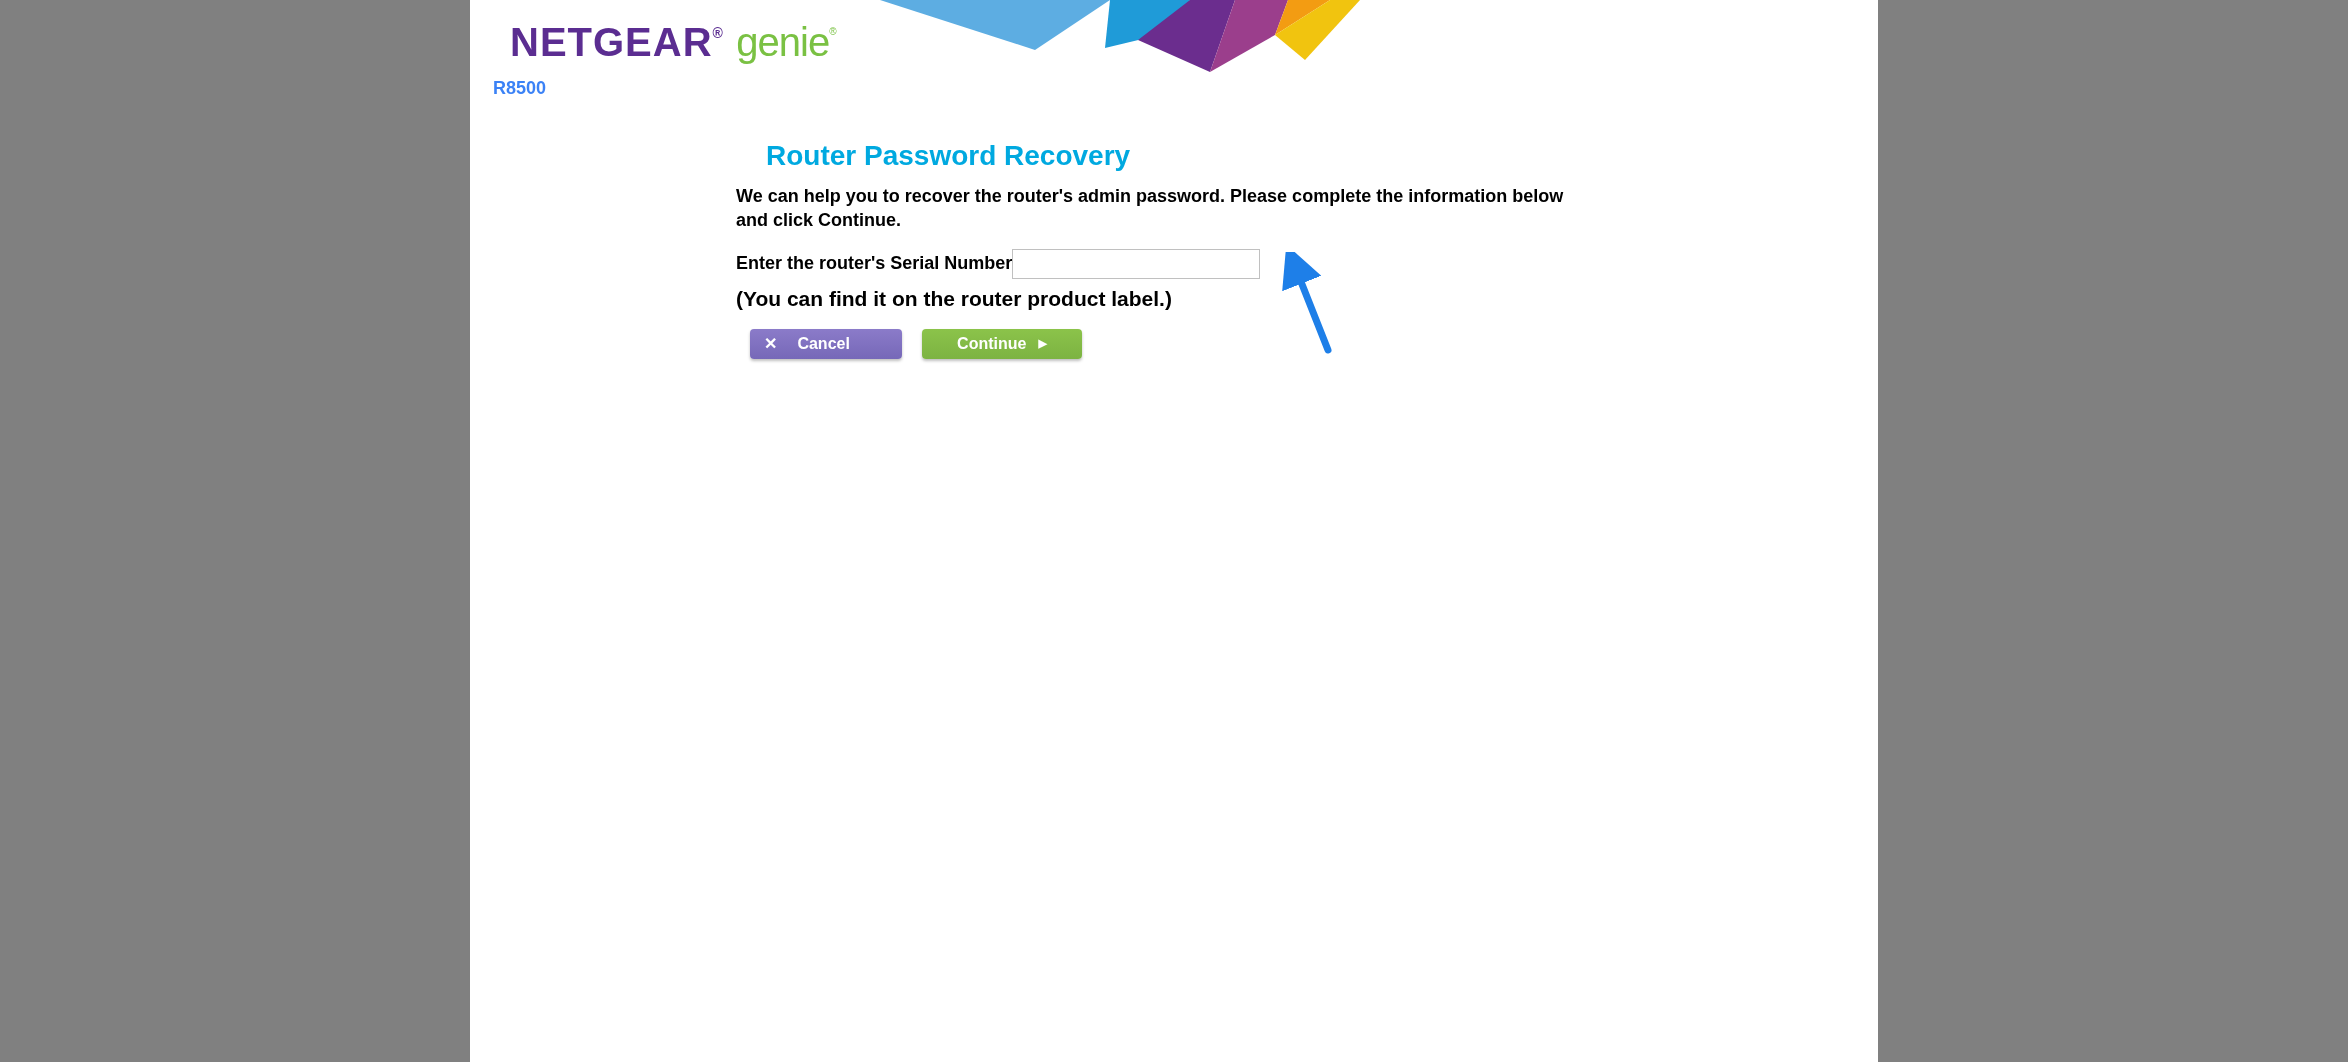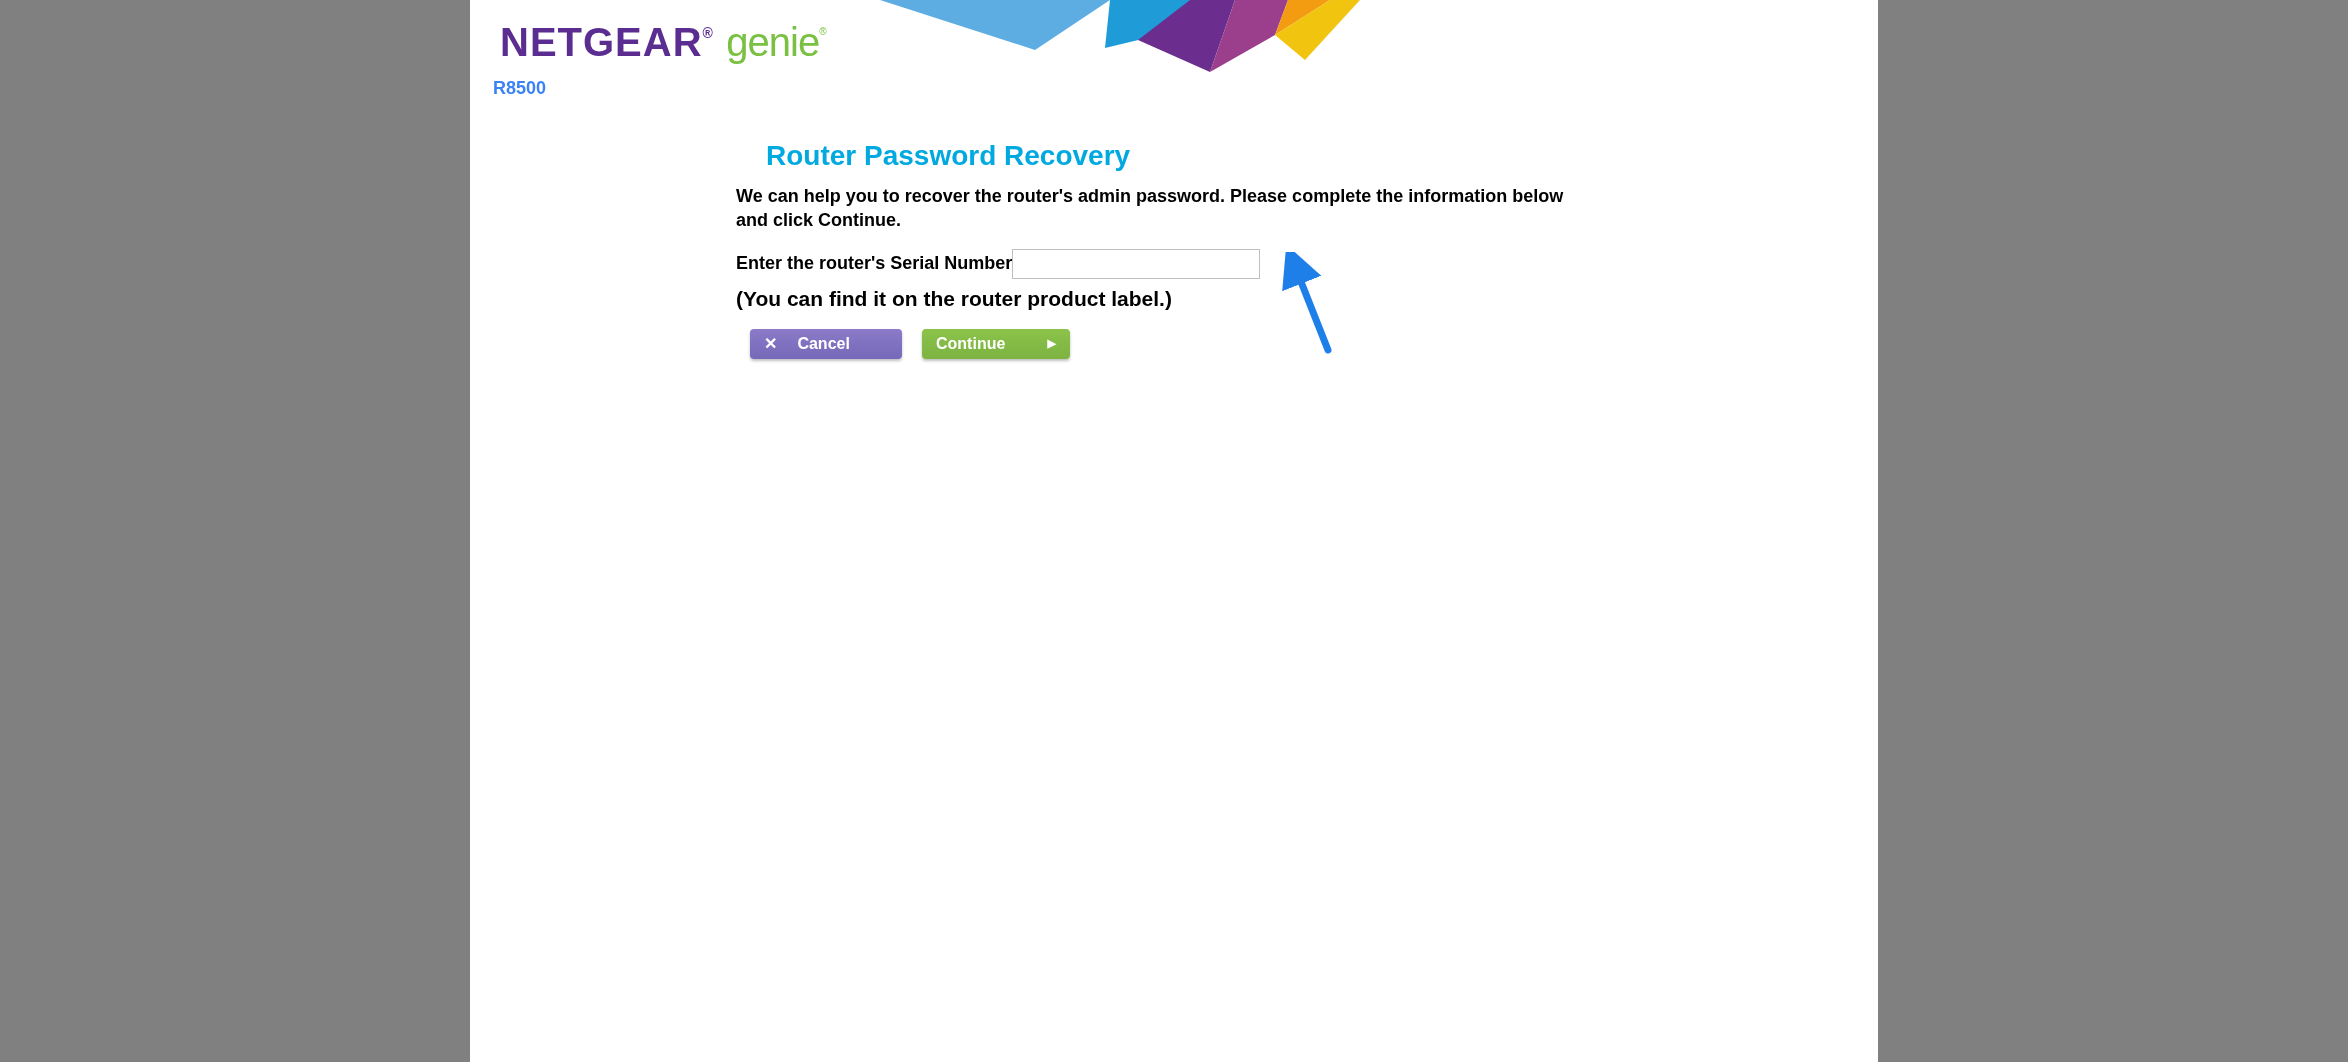--- a/index.html
+++ b/index.html
@@ -30,20 +30,21 @@
       top: 20px;
     }
     .netgear-text {
       font-size: 40px;
       font-weight: 900;
       color: #5B2D91;
       letter-spacing: 1px;
       display: inline-block;
       vertical-align: baseline;
       font-family: Arial, sans-serif;
+      margin-left: 10px;
     }
     .netgear-text sup {
       font-size: 14px;
       vertical-align: top;
       position: relative;
       top: 5px;
     }
     .genie-text {
       font-size: 40px;
       font-weight: 500;
@@ -139,22 +140,22 @@
       background: linear-gradient(to bottom, #8B7BC9, #7668B8);
       width: 152px;
     }
     .btn-cancel .x-icon {
       font-size: 16px;
       font-weight: bold;
       margin-right: 20px;
     }
     .btn-continue {
       background: linear-gradient(to bottom, #8BC34A, #7CB342);
-      width: 148px;
-      justify-content: space-between;
+      width: 160px;
+      justify-content: center;
     }
     .btn-continue .arrow-icon {
       margin-left: 12px;
       font-size: 11px;
     }
     .annotation-arrow {
       position: absolute;
       left: 810px;
       top: 252px;
     }

